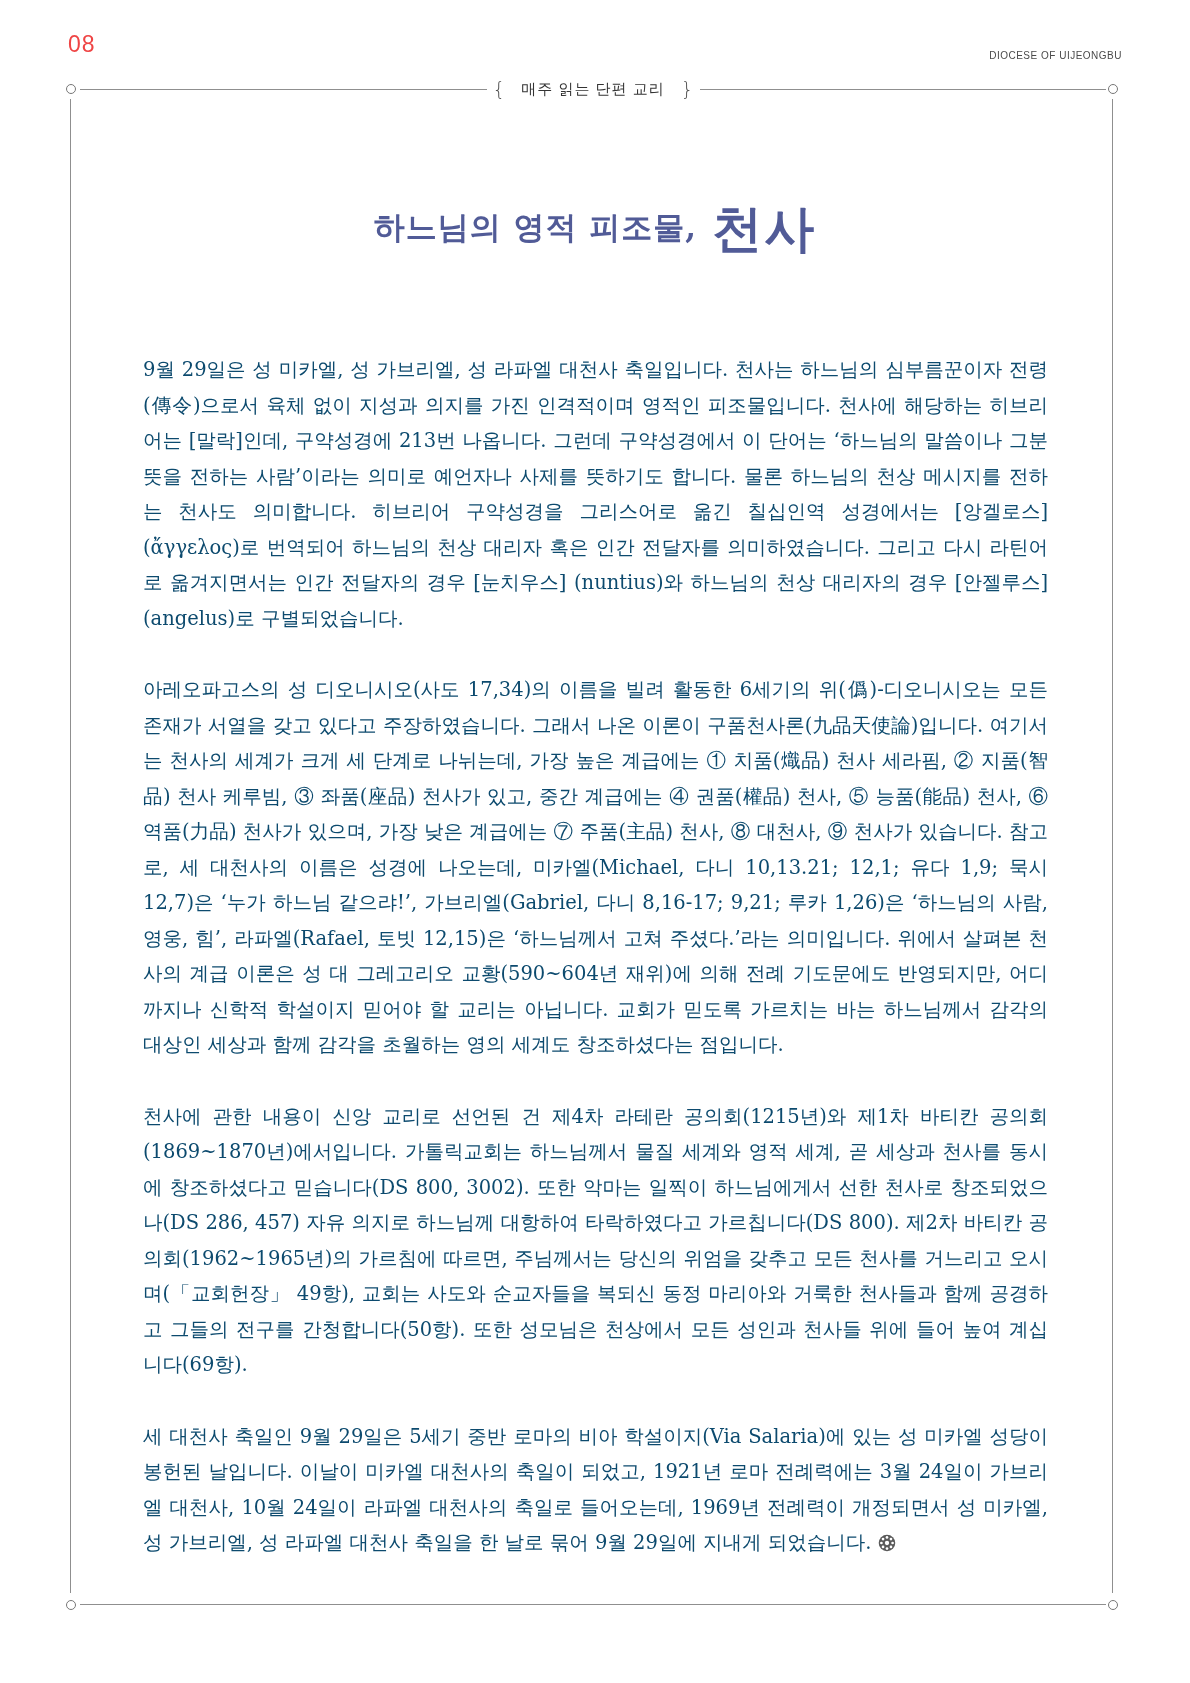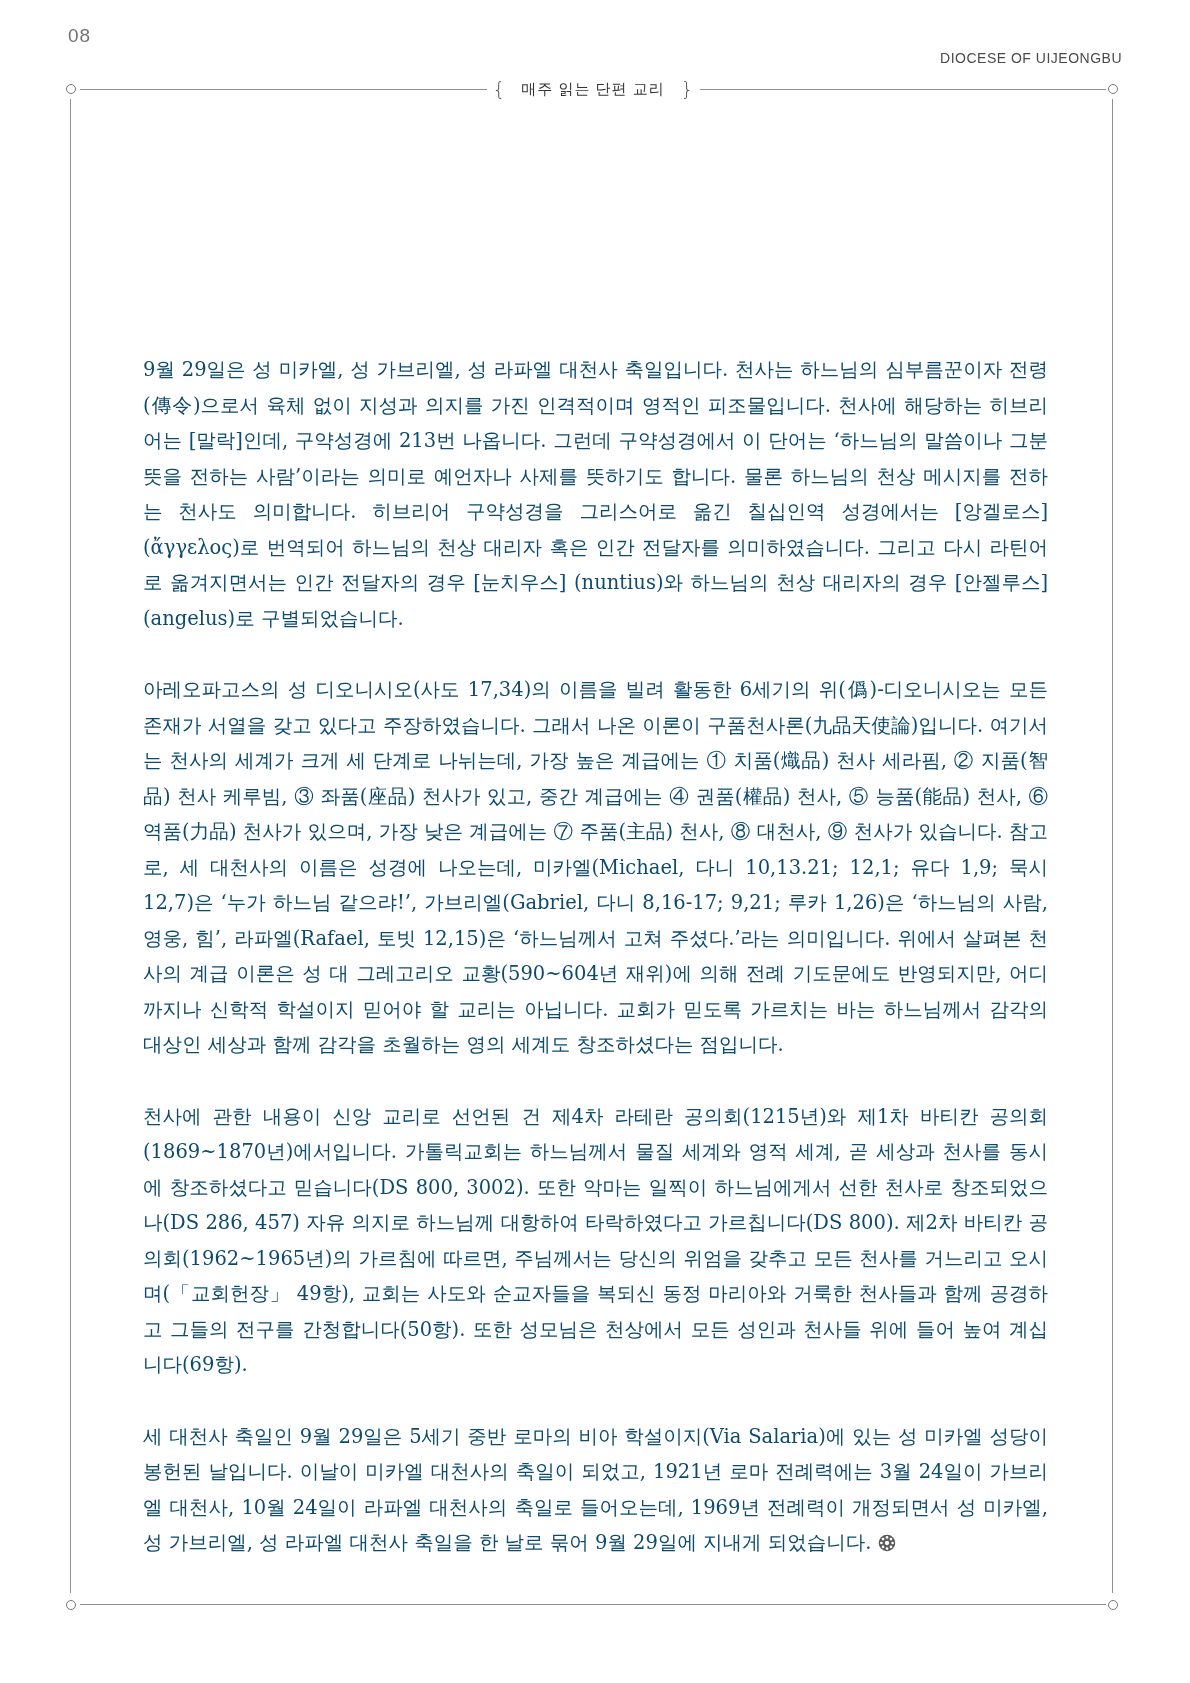--- a/index.html
+++ b/index.html
@@ -8,30 +8,30 @@
     width: 1190px;
     height: 1683px;
     background: #ffffff;
     overflow: hidden;
     font-family: "Liberation Sans", sans-serif;
   }
 
   
   .page-number {
     position: absolute;
-    left: 68px; top: 25px;
-    font-size: 19px;
+    left: 68px; top: 31px;
+    font-size: 23px;
     letter-spacing: 1px;
-    color: #737373;
+    color: #ef4444;
     font-family: "Liberation Sans", sans-serif;
   }
   .publication {
     position: absolute;
     right: 68px; top: 50px;
-    font-size: 14px;
+    font-size: 10px;
     letter-spacing: 0.5px;
     color: #4a4a4a;
     font-family: "Liberation Sans", sans-serif;
     text-align: right;
   }
 
   
   .top-rule {
     position: absolute;
     left: 80px; right: 84px; top: 80px;
@@ -135,20 +135,24 @@
   </div>
 
   <div class="corner-circle circle-tl"></div>
   <div class="corner-circle circle-tr"></div>
   <div class="corner-circle circle-bl"></div>
   <div class="corner-circle circle-br"></div>
   <div class="vline vline-left"></div>
   <div class="vline vline-right"></div>
   <div class="bottom-rule"></div>
 
+  <div class="article-title">
+    <span class="title-prefix">하느님의 영적 피조물,</span>
+    <span class="title-emphasis">천사</span>
+  </div>
 
   <div class="article-body">
     <p><span>9월 29일은 성 미카엘, 성 가브리엘, 성 라파엘 대천사 축일입니다. 천사는 하느님의 심부름꾼이자 전령(傳令)으로서 육체 없이 지성과 의지를 가진 인격적이며 영적인 피조물입니다. 천사에 해당하는 히브리어는 [말락]인데, 구약성경에 213번 나옵니다. 그런데 구약성경에서 이 단어는 ‘하느님의 말씀이나 그분 뜻을 전하는 사람’이라는 의미로 예언자나 사제를 뜻하기도 합니다. 물론 하느님의 천상 메시지를 전하는 천사도 의미합니다. 히브리어 구약성경을 그리스어로 옮긴 칠십인역 성경에서는 [앙겔로스] (ἄγγελος)로 번역되어 하느님의 천상 대리자 혹은 인간 전달자를 의미하였습니다. 그리고 다시 라틴어로 옮겨지면서는 인간 전달자의 경우 [눈치우스] (nuntius)와 하느님의 천상 대리자의 경우 [안젤루스] (angelus)로 구별되었습니다.</span></p>
     <p><span>아레오파고스의 성 디오니시오(사도 17,34)의 이름을 빌려 활동한 6세기의 위(僞)-디오니시오는 모든 존재가 서열을 갖고 있다고 주장하였습니다. 그래서 나온 이론이 구품천사론(九品天使論)입니다. 여기서는 천사의 세계가 크게 세 단계로 나뉘는데, 가장 높은 계급에는 ① 치품(熾品) 천사 세라핌, ② 지품(智品) 천사 케루빔, ③ 좌품(座品) 천사가 있고, 중간 계급에는 ④ 권품(權品) 천사, ⑤ 능품(能品) 천사, ⑥ 역품(力品) 천사가 있으며, 가장 낮은 계급에는 ⑦ 주품(主品) 천사, ⑧ 대천사, ⑨ 천사가 있습니다. 참고로, 세 대천사의 이름은 성경에 나오는데, 미카엘(Michael, 다니 10,13.21; 12,1; 유다 1,9; 묵시 12,7)은 ‘누가 하느님 같으랴!’, 가브리엘(Gabriel, 다니 8,16-17; 9,21; 루카 1,26)은 ‘하느님의 사람, 영웅, 힘’, 라파엘(Rafael, 토빗 12,15)은 ‘하느님께서 고쳐 주셨다.’라는 의미입니다. 위에서 살펴본 천사의 계급 이론은 성 대 그레고리오 교황(590~604년 재위)에 의해 전례 기도문에도 반영되지만, 어디까지나 신학적 학설이지 믿어야 할 교리는 아닙니다. 교회가 믿도록 가르치는 바는 하느님께서 감각의 대상인 세상과 함께 감각을 초월하는 영의 세계도 창조하셨다는 점입니다.</span></p>
     <p><span>천사에 관한 내용이 신앙 교리로 선언된 건 제4차 라테란 공의회(1215년)와 제1차 바티칸 공의회(1869~1870년)에서입니다. 가톨릭교회는 하느님께서 물질 세계와 영적 세계, 곧 세상과 천사를 동시에 창조하셨다고 믿습니다(DS 800, 3002). 또한 악마는 일찍이 하느님에게서 선한 천사로 창조되었으나(DS 286, 457) 자유 의지로 하느님께 대항하여 타락하였다고 가르칩니다(DS 800). 제2차 바티칸 공의회(1962~1965년)의 가르침에 따르면, 주님께서는 당신의 위엄을 갖추고 모든 천사를 거느리고 오시며(「교회헌장」 49항), 교회는 사도와 순교자들을 복되신 동정 마리아와 거룩한 천사들과 함께 공경하고 그들의 전구를 간청합니다(50항). 또한 성모님은 천상에서 모든 성인과 천사들 위에 들어 높여 계십니다(69항).</span></p>
     <p>
       <span>세 대천사 축일인 9월 29일은 5세기 중반 로마의 비아 학설이지(Via Salaria)에 있는 성 미카엘 성당이 봉헌된 날입니다. 이날이 미카엘 대천사의 축일이 되었고, 1921년 로마 전례력에는 3월 24일이 가브리엘 대천사, 10월 24일이 라파엘 대천사의 축일로 들어오는데, 1969년 전례력이 개정되면서 성 미카엘, 성 가브리엘, 성 라파엘 대천사 축일을 한 날로 묶어 9월 29일에 지내게 되었습니다.</span><svg class="end-mark" viewBox="0 0 20 20" xmlns="http://www.w3.org/2000/svg">
         <circle cx="10" cy="10" r="9.2" fill="#5a5a5a"></circle>
         <circle cx="10" cy="10" r="2.4" fill="#ffffff"></circle>
         <circle cx="10" cy="3.8" r="1.5" fill="#ffffff"></circle>

